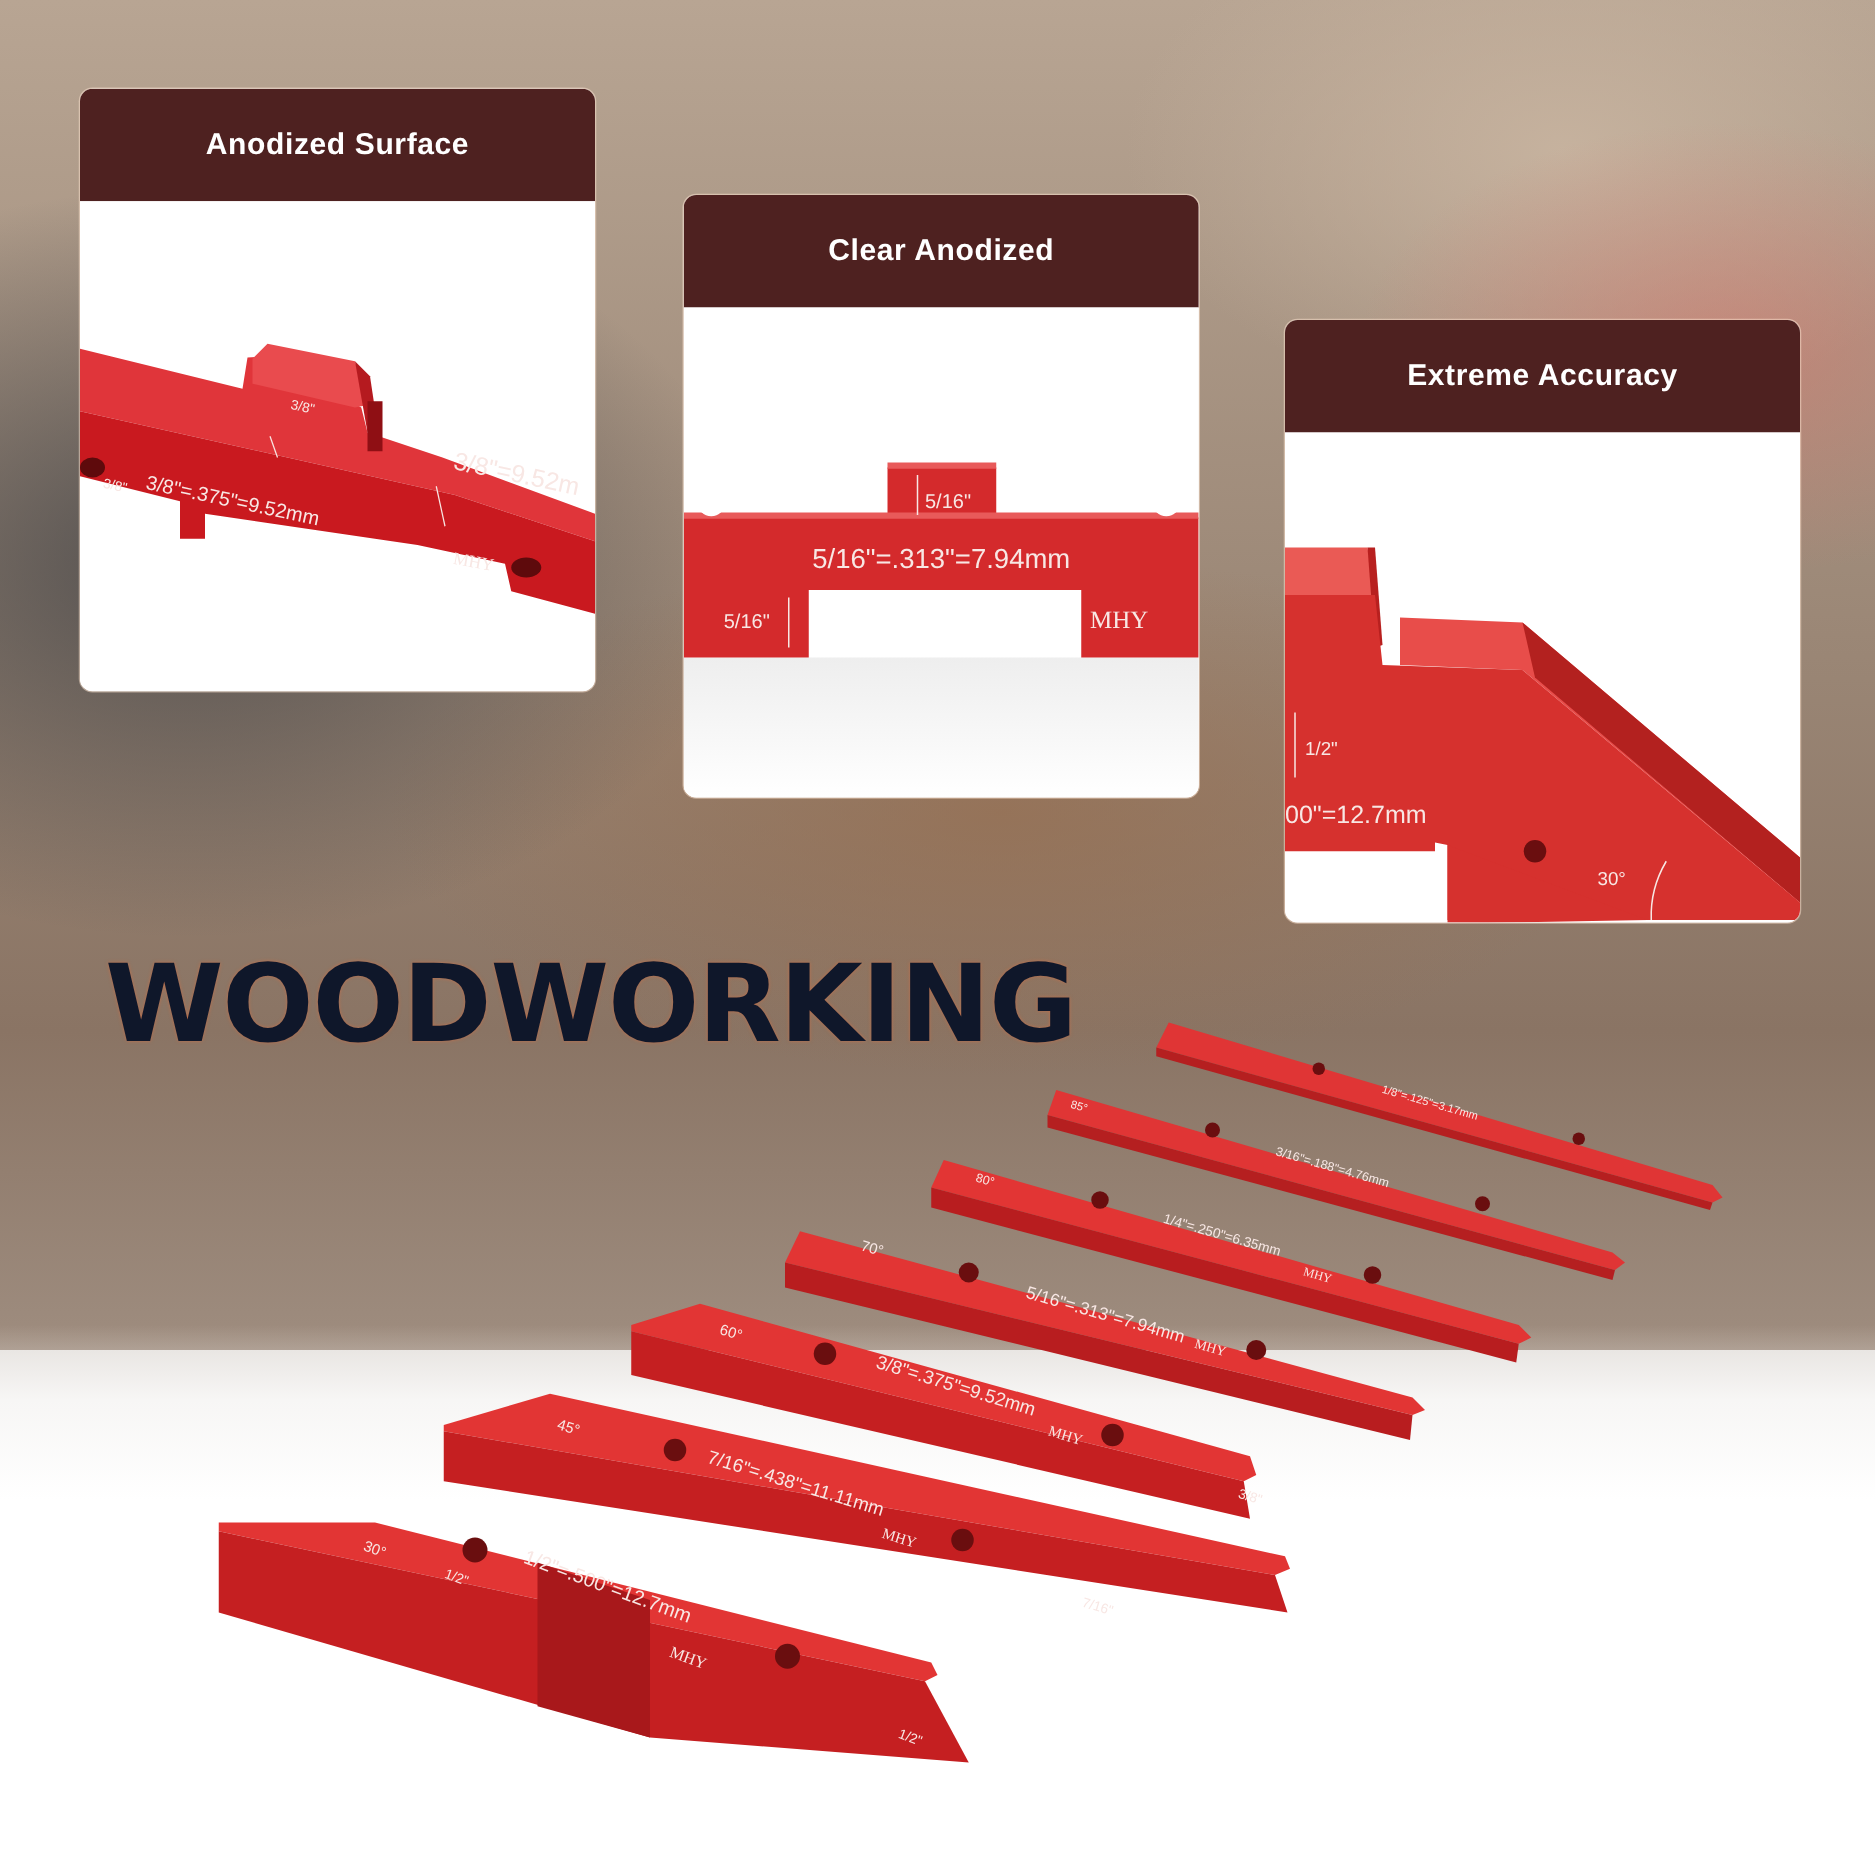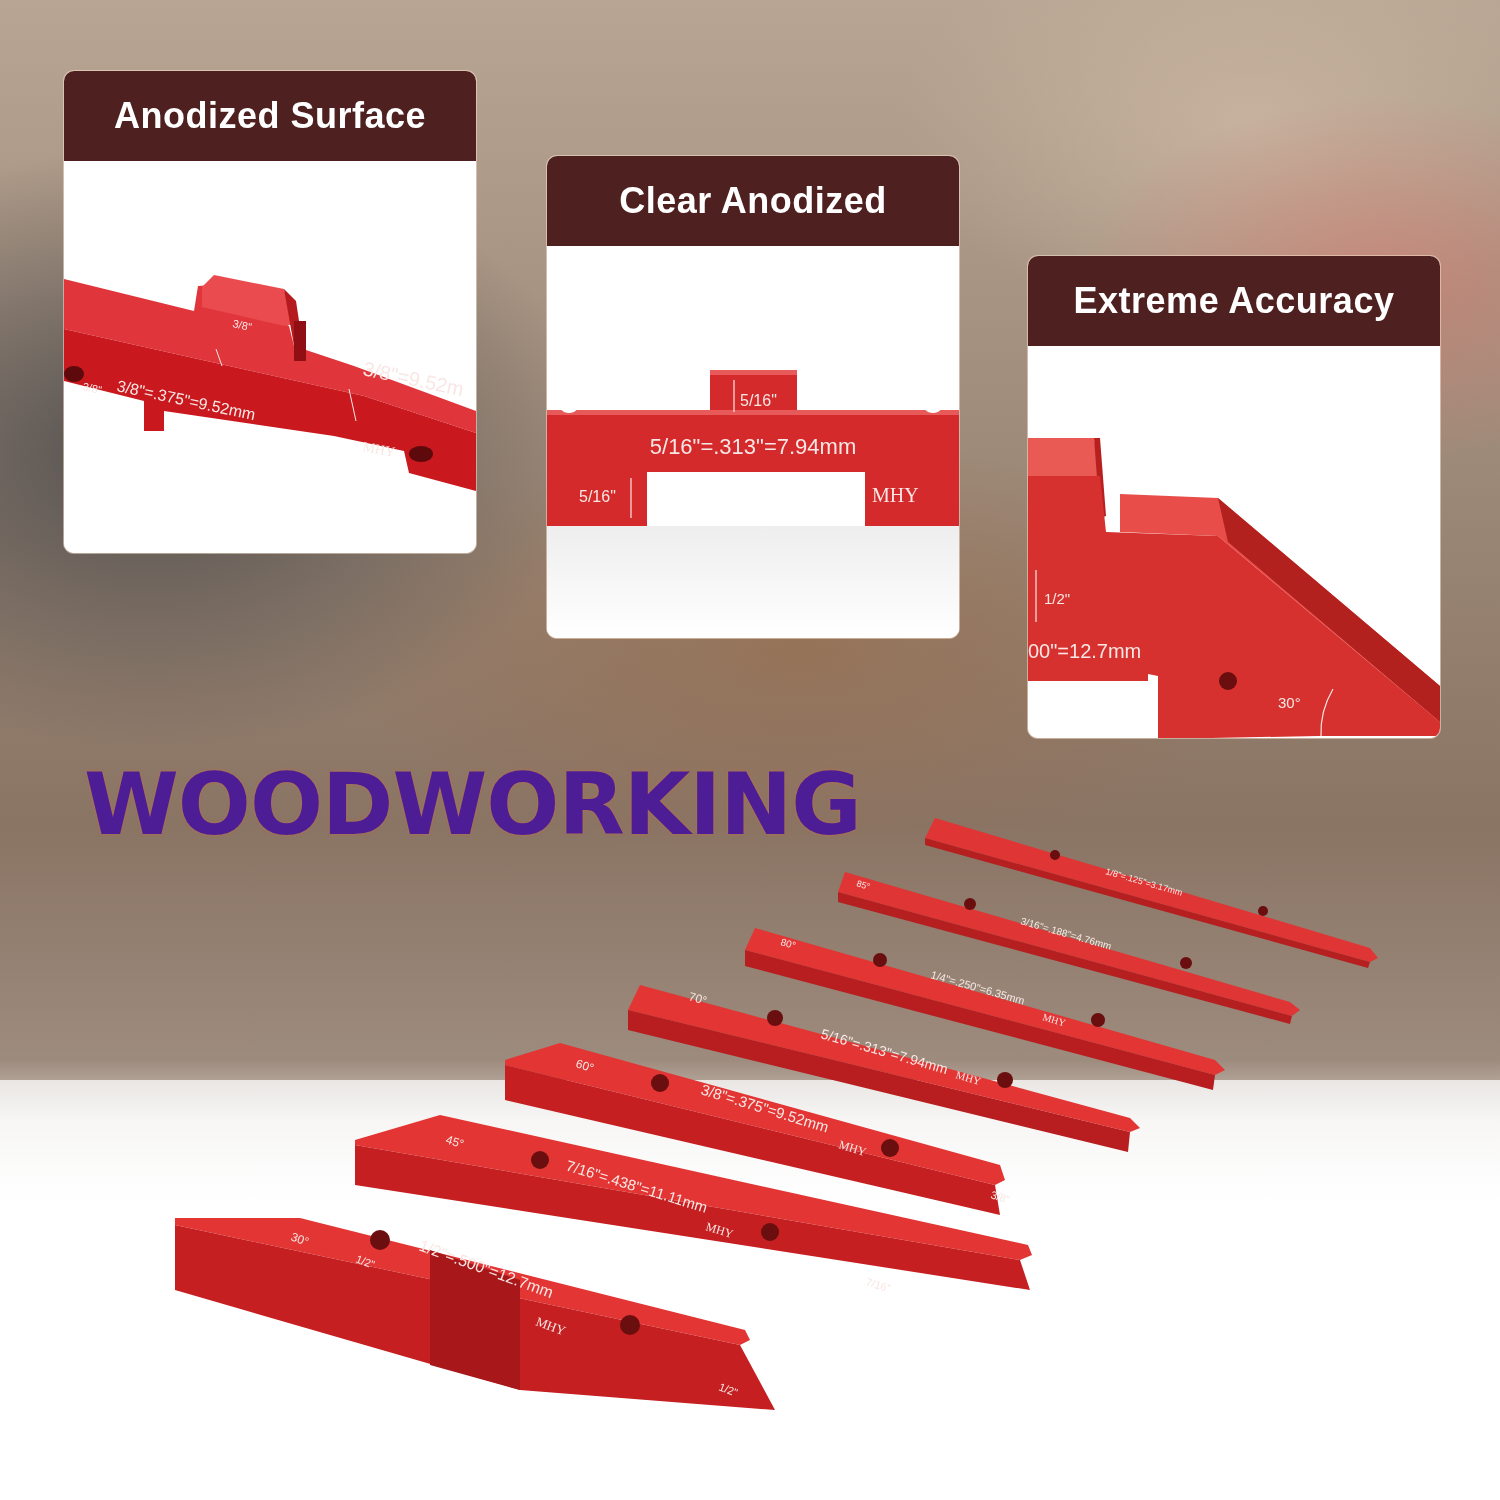--- a/index.html
+++ b/index.html
@@ -13,31 +13,31 @@
           radial-gradient(ellipse 700px 300px at 800px 650px, rgba(150,110,80,0.7), rgba(150,110,80,0) 70%),
           linear-gradient(180deg, #b8a593 0%, #9a8675 35%, #8a7464 55%, #9c8a7c 70%, #a99687 78%); }
   .floor { position:absolute; left:0; right:0; top:1080px; bottom:0;
            background:linear-gradient(180deg, #e9e6e3 0px, #f7f6f5 40px, #ffffff 120px); }
   .floor-fade { position:absolute; left:0; right:0; top:1060px; height:30px;
            background:linear-gradient(180deg, rgba(160,140,125,0), rgba(200,190,182,0.6)); }
 
   .card { position:absolute; width:412px; height:482px; border-radius:10px; overflow:hidden;
           background:#ffffff; box-shadow:0 0 0 1px rgba(255,230,210,0.5); }
   .card-header { height:90px; background:#4e2120; display:flex; align-items:center; justify-content:center; }
-  .card-title { color:#ffffff; font-weight:bold; font-size:36px; letter-spacing:0.5px; }
+  .card-title { color:#ffffff; font-weight:bold; font-size:24px; letter-spacing:0.5px; }
   .card-body { position:relative; height:392px; background:#ffffff; }
 
   .c1 { left:64px; top:71px; }
   .c2 { left:547px; top:156px; }
   .c3 { left:1028px; top:256px; }
 
   .etch { fill:#f8e7e4; font-family:"Liberation Sans", sans-serif; }
   .etch-serif { fill:#f8e7e4; font-family:"Liberation Serif", serif; }
 
-  .headline { position:absolute; left:84px; top:762px; color:#4c1d95;
+  .headline { position:absolute; left:84px; top:762px; color:#0f172a;
               font-family:"DejaVu Sans", sans-serif; font-weight:bold;
               font-size:86px; line-height:84px; letter-spacing:-1px;
               text-shadow:0 0 3px rgba(200,110,70,0.9); }
   .headline div { white-space:nowrap; }
 
   .gauges { position:absolute; left:0; top:0; width:1500px; height:1500px; }
 </style>
 </head>
 <body>
 

